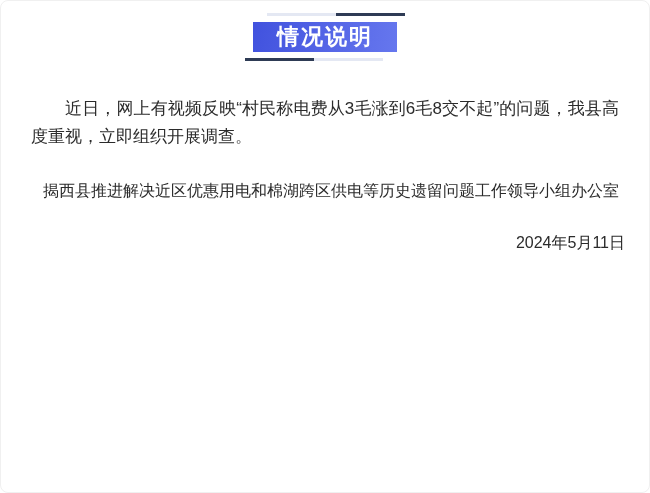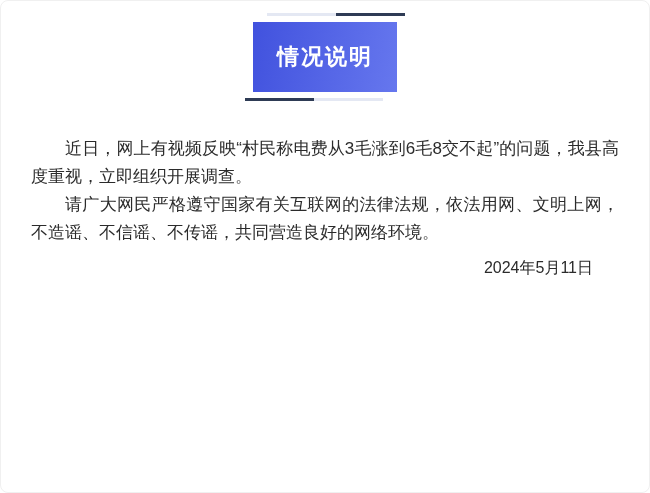--- a/index.html
+++ b/index.html
@@ -27,21 +27,21 @@
     display: flex;
   }
   .deco-line span { display: block; height: 100%; flex: 1; }
   .deco-top    { transform: translateX(11px); margin-bottom: 6px; }
   .deco-bottom { transform: translateX(-11px); margin-top: 6px; }
   .seg-light { background: #e4e8f3; }
   .seg-dark  { background: #2e3b55; }
   .badge {
     display: inline-block;
     min-width: 128px;
-    padding: 20px 24px;
+    padding: 0 24px;
     box-sizing: border-box;
     background: linear-gradient(100deg, #4152de 0%, #6677ee 100%);
     color: #ffffff;
     font-size: 22px;
     font-weight: bold;
     letter-spacing: 2px;
     text-align: center;
   }
   .content {
     margin-top: 34px;
@@ -53,22 +53,22 @@
   .content p { margin: 0; text-indent: 2em; }
   .signature {
     margin-top: 26px;
     padding: 0 30px;
     font-size: 16px;
     line-height: 28px;
     text-align: justify;
     text-align-last: right;
   }
   .date-line {
-    margin-top: 7px;
-    padding: 0 56px 0 30px;
+    margin-top: 24px;
+    padding: 0 24px 0 30px;
     font-size: 16px;
     line-height: 28px;
     text-align: right;
   }
 </style>
 </head>
 <body>
 
 <div class="page">
 
@@ -79,19 +79,19 @@
     </div>
     <div class="badge">情况说明</div>
     <div class="deco-line deco-bottom">
       <span class="seg-dark"></span>
       <span class="seg-light"></span>
     </div>
   </div>
 
   <div class="content">
     <p>近日，网上有视频反映“村民称电费从3毛涨到6毛8交不起”的问题，我县高度重视，立即组织开展调查。</p>
-    <p>请广大网民严格遵守国家有关互联网的法律法规，依法用网、文明上网，不造谣、不信谣、不传谣，共同营造良好的网络环境。</p>
   </div>
 
+  <div class="signature">揭西县推进解决近区优惠用电和棉湖跨区供电等历史遗留问题工作领导小组办公室</div>
 
   <div class="date-line">2024年5月11日</div>
 
 </div>
 
 </body></html>

